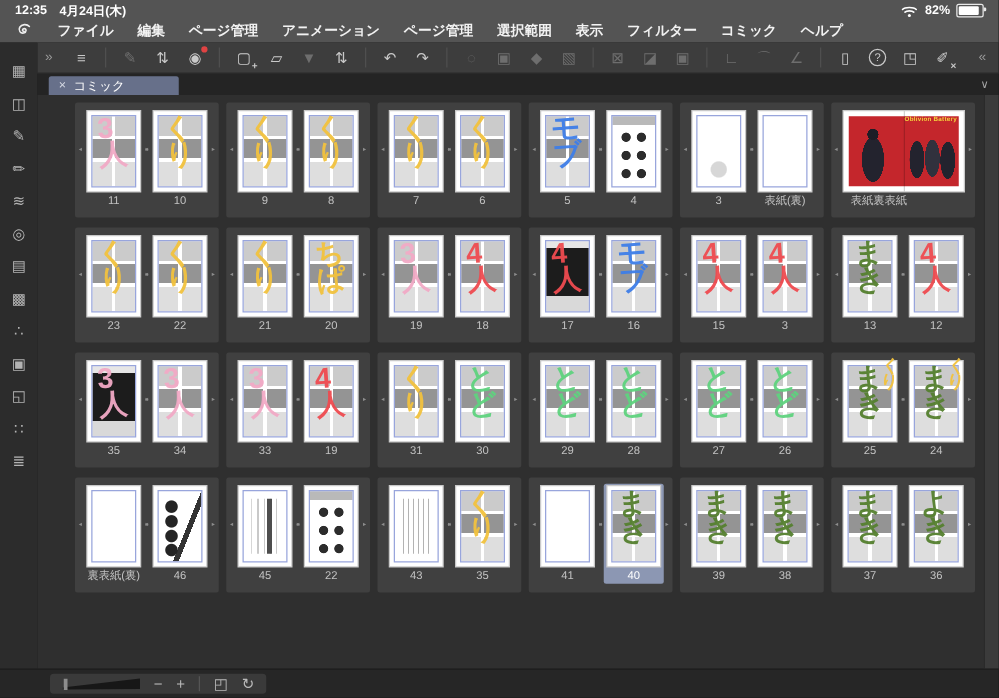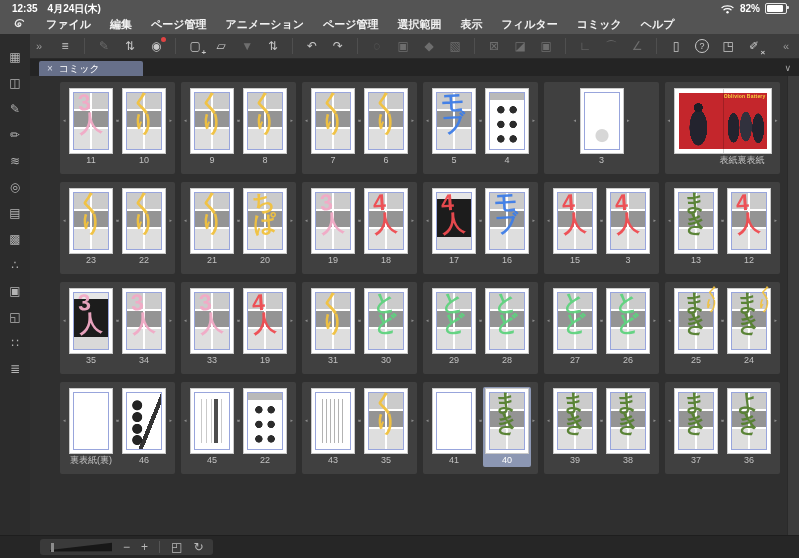--- a/index.html
+++ b/index.html
@@ -60,21 +60,21 @@
          justify-content:center;align-items:flex-start;gap:5px;padding-top:5px;box-sizing:border-box;}
   .cell{display:flex;flex-direction:column;align-items:center;padding:2px 3px;border-radius:2px;}
   .cell.sel{background:#8c97b3;}
   .thumb{width:42px;height:64px;background:#fff;position:relative;box-shadow:0 0 0 1px #c9c9c9;}
   .thumb.wide{width:96px;}
   .thumb::before{content:"◂";position:absolute;left:-7px;top:44%;font-size:5px;color:#8d8d8d;}
   .thumb::after{content:"▸";position:absolute;right:-7px;top:44%;font-size:5px;color:#8d8d8d;}
   .guide{position:absolute;inset:3px;border:1px solid #98a5dc;z-index:2;}
   .plabel{margin-top:3px;font-size:9px;color:#c2c2c2;white-space:nowrap;line-height:1;}
   .cell.sel .plabel{color:#fff;}
-  .spread-labels{display:flex;width:100%;justify-content:flex-end;padding:0 6px;box-sizing:border-box;}
+  .spread-labels{display:flex;width:100%;justify-content:flex-start;padding:0 6px;box-sizing:border-box;}
 
   .scribble{position:absolute;top:3px;left:50%;transform:translateX(-50%) rotate(-4deg);
             font-weight:bold;width:1.08em;line-height:0.92;word-break:break-all;
             font-size:23px;opacity:.95;z-index:3;}
   .scribble.s1{font-size:14px;top:-3px;left:auto;right:-3px;transform:rotate(5deg);width:1.1em;}
 
   
   .art{position:absolute;inset:4px;z-index:1;}
   .art.manga{background:
      linear-gradient(90deg,transparent 0 46%,#fff 46% 54%,transparent 54%),
@@ -372,20 +372,27 @@
                 </div>
               </div>
               <div class="panel">
                 <div class="cell">
                   <div class="thumb">
                     <div class="art sketch"></div>
                     <div class="guide"></div>
                   </div>
                   <div class="plabel">3</div>
                 </div>
+                <div class="cell">
+                  <div class="thumb">
+                    <div class="art blank"></div>
+                    <div class="guide"></div>
+                  </div>
+                  <div class="plabel">表紙(裏)</div>
+                </div>
               </div>
               <div class="panel">
                 <div class="cell">
                   <div class="thumb wide">
                     <div class="art cover"></div>
                     <div class="mid"></div>
                     <div class="cover-title">Oblivion Battery</div>
                   </div>
                   <div class="spread-labels">
                     <span class="plabel">表紙</span>

